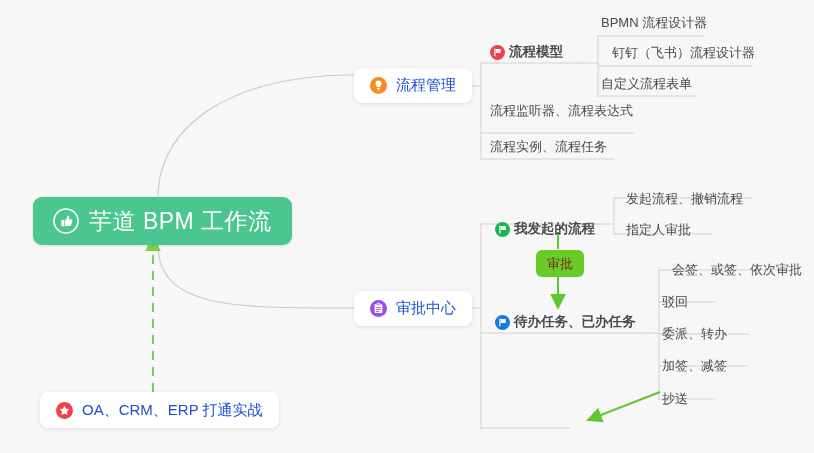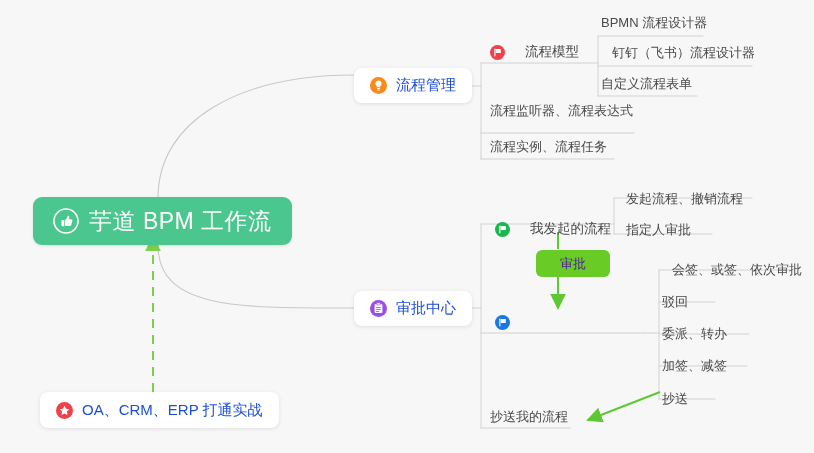--- a/index.html
+++ b/index.html
@@ -62,38 +62,38 @@
   }
   .card .label { margin-left: 9px; }
 
   
   .plain {
     color: #4a4a4a;
     font-size: 13.5px;
     height: 24px;
     background: transparent;
   }
-  .plain .label { margin-left: 20px; }
+  .plain .label { margin-left: 4px; font-weight: bold; }
 
   
   .leaf {
     color: #4a4a4a;
     font-size: 13px;
     height: 22px;
     background: transparent;
   }
 
   
   .tag {
     background: #69cc26;
     border-radius: 6px;
-    color: #4c1d95;
+    color: #7f1d1d;
     font-size: 13px;
     height: 27px;
-    padding: 0 24px;
+    padding: 0 11px;
     justify-content: center;
   }
 
   
   .ico {
     display: inline-flex;
     align-items: center;
     justify-content: center;
     flex: 0 0 auto;
     border-radius: 50%;
@@ -242,33 +242,33 @@
   <div class="node leaf" style="left:626px; top:219px;">指定人审批</div>
 
   <div class="node plain" style="left:495px; top:310px;">
     <span class="ico">
       <svg width="15" height="15" viewBox="0 0 15 15">
         <circle cx="7.5" cy="7.5" r="7.5" fill="#1878e6"></circle>
         <rect x="4.3" y="3.6" width="1.15" height="7.8" rx="0.55" fill="#ffffff"></rect>
         <path d="M5.7 4.1 h4.6 a0.5 0.5 0 0 1 0.5 0.5 v2.9 a0.5 0.5 0 0 1 -0.5 0.5 h-4.6 z" fill="#ffffff"></path>
       </svg>
     </span>
+    <span class="label">待办任务、已办任务</span>
   </div>
 
   <div class="node leaf" style="left:672px; top:259px;">会签、或签、依次审批</div>
 
   <div class="node leaf" style="left:662px; top:291px;">驳回</div>
 
   <div class="node leaf" style="left:662px; top:323px;">委派、转办</div>
 
   <div class="node leaf" style="left:662px; top:355px;">加签、减签</div>
 
   <div class="node leaf" style="left:662px; top:388px;">抄送</div>
 
-  <div class="node leaf" style="left:490px; top:406px;">抄送我的流程</div>
 
   <div class="node tag" style="left:536px; top:250px;">
     <span>审批</span>
   </div>
 
   <div class="node card" style="left:40px; top:392px; height:36px;">
     <span class="ico">
       <svg width="17" height="17" viewBox="0 0 17 17">
         <circle cx="8.5" cy="8.5" r="8.5" fill="#f2404a"></circle>
         <path d="M8.5 3.7 l1.5 3.05 l3.36 0.49 l-2.43 2.37 l0.57 3.35 l-3.0 -1.58

